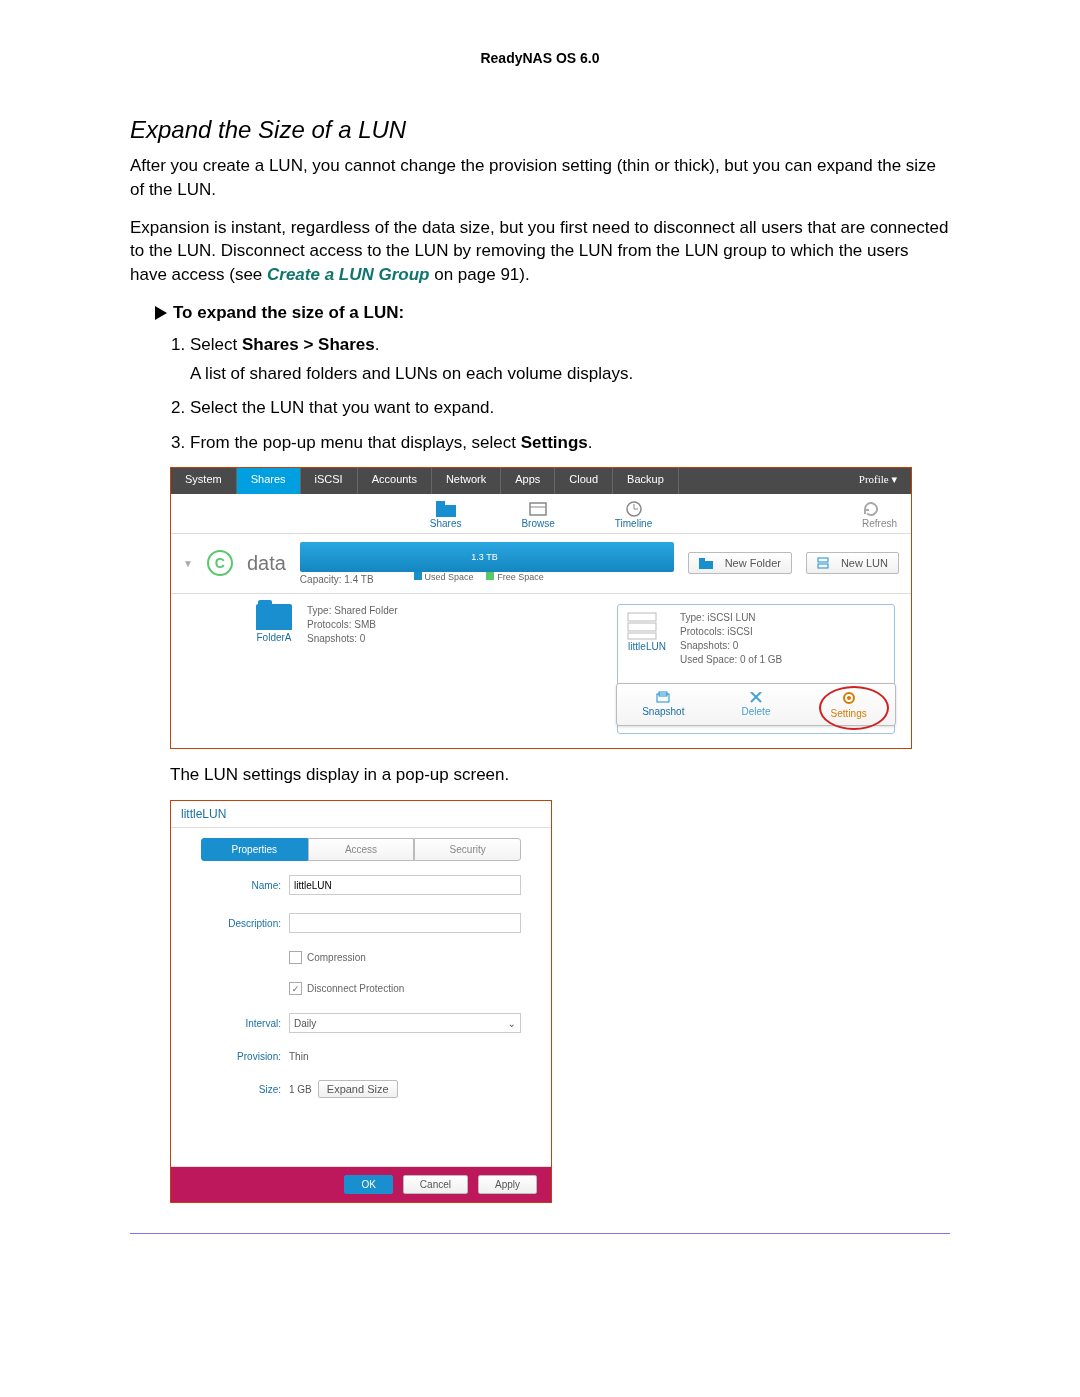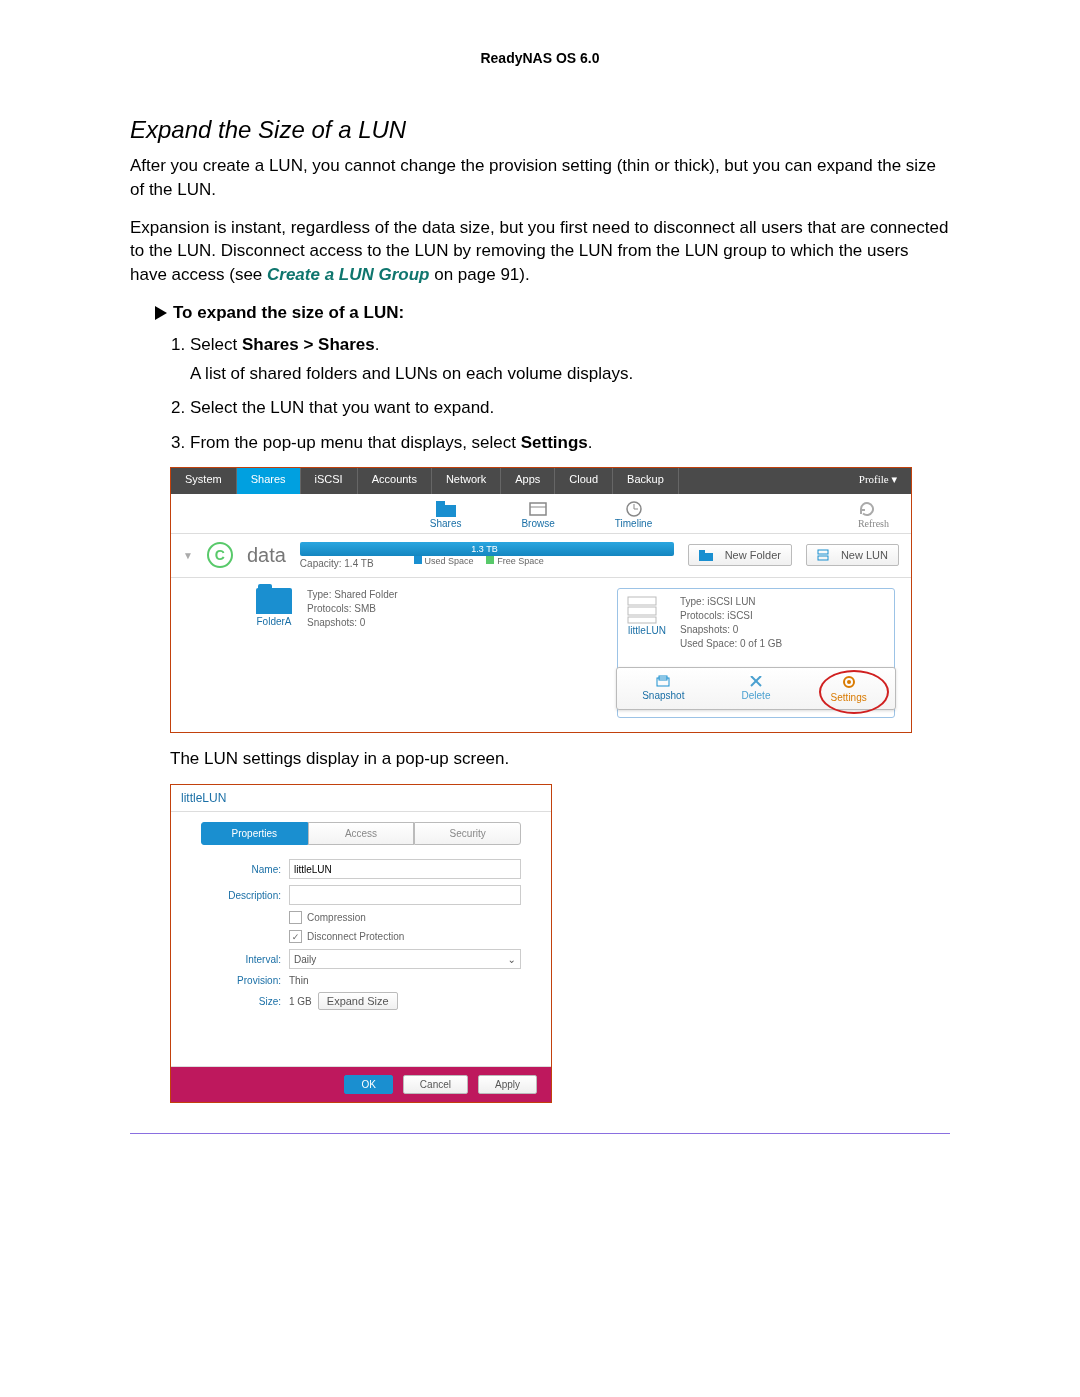--- a/index.html
+++ b/index.html
@@ -67,39 +67,39 @@
     display: flex;
     justify-content: center;
     gap: 60px;
     padding: 6px 0 4px 0;
     border-bottom: 1px solid #ddd;
     position: relative;
     font-size: 10px;
   }
   .subnav .item { text-align: center; color: #1a6fa6; }
   .subnav .item .icn { height: 18px; display: flex; align-items: center; justify-content: center; }
-  .subnav .refresh { position: absolute; right: 22px; top: 6px; text-align: left; color: #888; font-family: Liberation Serif, serif; }
+  .subnav .refresh { position: absolute; right: 14px; top: 6px; text-align: left; color: #888; }
 
   .volrow {
     display: flex;
     align-items: center;
     gap: 14px;
     padding: 8px 12px;
     border-bottom: 1px solid #ddd;
     font-size: 11px;
   }
   .volrow .vol-icon {
     width: 22px; height: 22px; border: 2px solid #58c96a; border-radius: 50%;
     display: inline-flex; align-items: center; justify-content: center;
     color: #58c96a; font-weight: bold; font-size: 14px;
   }
   .volrow .volname { color: #777; font-size: 20px; font-weight: 300; }
   .capwrap { flex: 1; }
   .capbar {
-    height: 14px; background: linear-gradient(#2aa6e0,#1486c0);
+    height: 30px; background: linear-gradient(#2aa6e0,#1486c0);
     width: 100%; border-radius: 2px; display: flex; align-items: center; color: #fff; font-size: 9px; padding-left: 6px; box-sizing: border-box;
   }
   .caplabel { color: #666; font-size: 10px; margin-top: 2px; }
   .legend { font-size: 9px; color: #666; margin-left: 30px; }
   .legend .sw { display: inline-block; width: 8px; height: 8px; margin: 0 3px 0 10px; }
 
   .btn-small {
     border: 1px solid #bbb;
     background: linear-gradient(#fff,#f0f0f0);
     padding: 4px 10px;
@@ -168,21 +168,21 @@
   .dlg-tabs { display: flex; margin: 10px 30px 14px; font-size: 10px; }
   .dlg-tabs .dt {
     flex: 1; text-align: center; padding: 5px 0;
     border: 1px solid #bbb; color: #888;
     background: linear-gradient(#fff,#f3f3f3);
   }
   .dlg-tabs .dt:first-child { border-radius: 3px 0 0 3px; }
   .dlg-tabs .dt:last-child { border-radius: 0 3px 3px 0; }
   .dlg-tabs .dt.active { background: #1a8fd0; color: #fff; border-color: #1a8fd0; }
   .form { padding: 0 30px 10px; font-size: 10px; color: #666; }
-  .frow { display: flex; align-items: center; margin-bottom: 6px; }
+  .frow { display: flex; align-items: center; margin-bottom: 18px; }
   .frow .lbl { width: 80px; text-align: right; padding-right: 8px; color: #1a6fa6; }
   .frow input[type=text] {
     flex: 1; border: 1px solid #ccc; height: 18px; font-size: 10px; padding: 0 4px;
   }
   .frow .val { color: #555; }
   .frow .select {
     flex: 1; border: 1px solid #ccc; height: 18px; font-size: 10px; padding: 0 4px;
     display: flex; justify-content: space-between; align-items: center; color: #555;
     background: #fff;
   }

